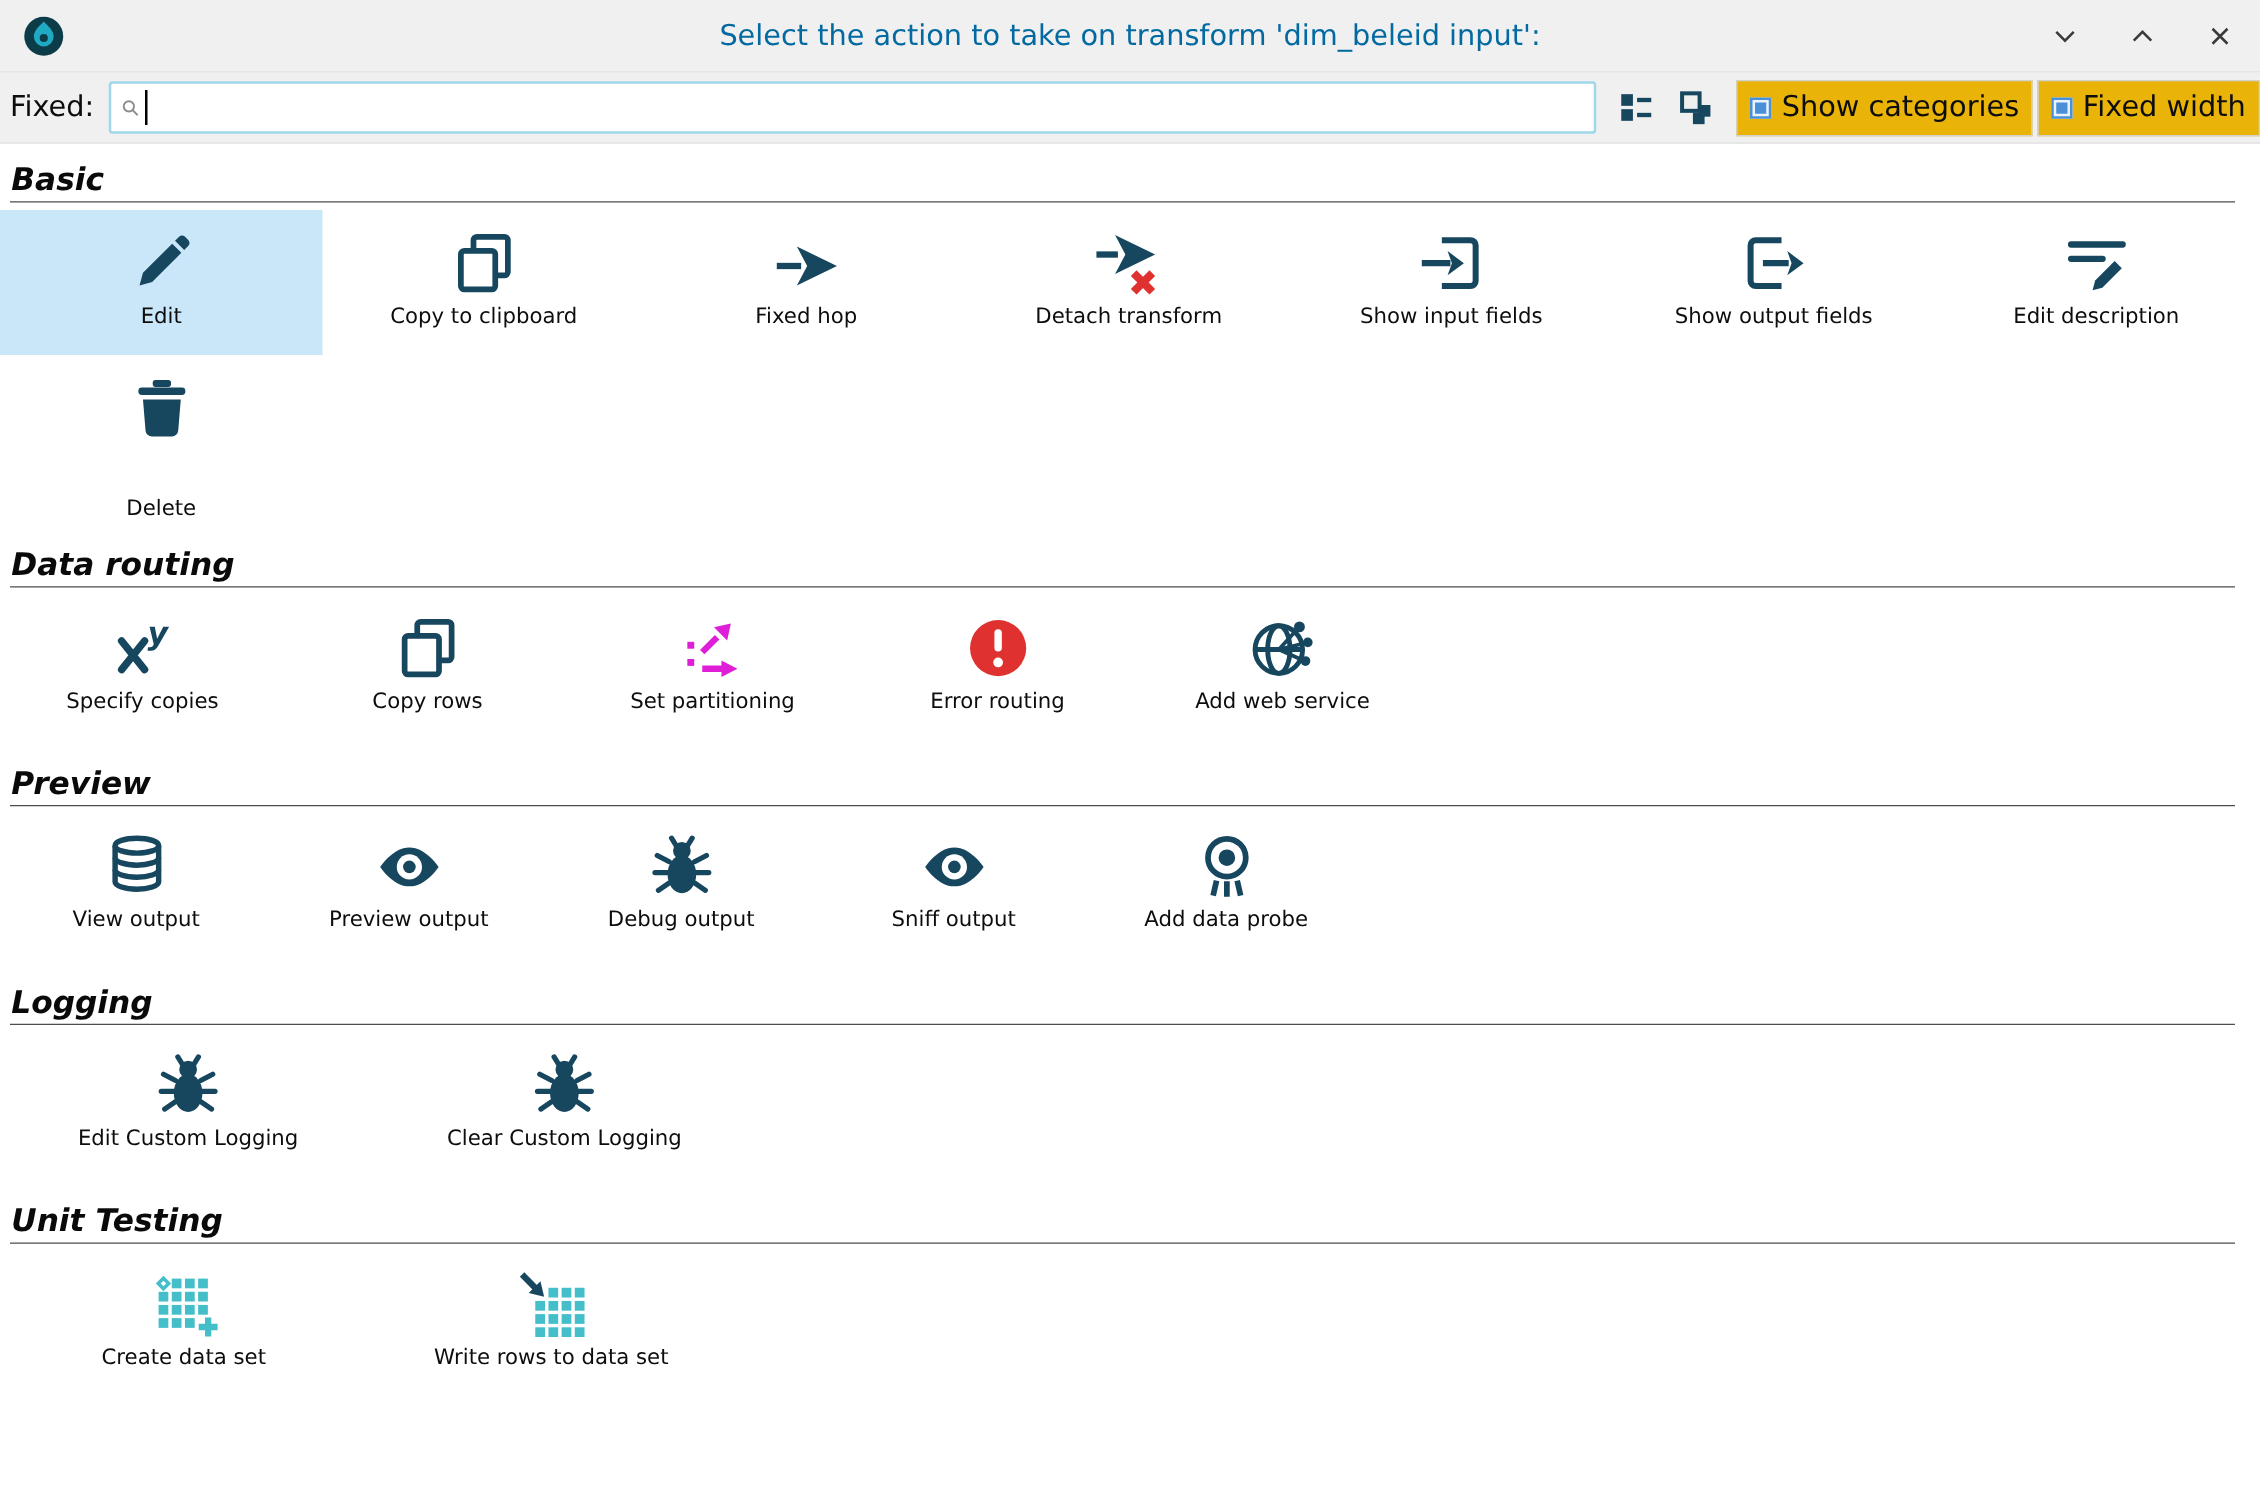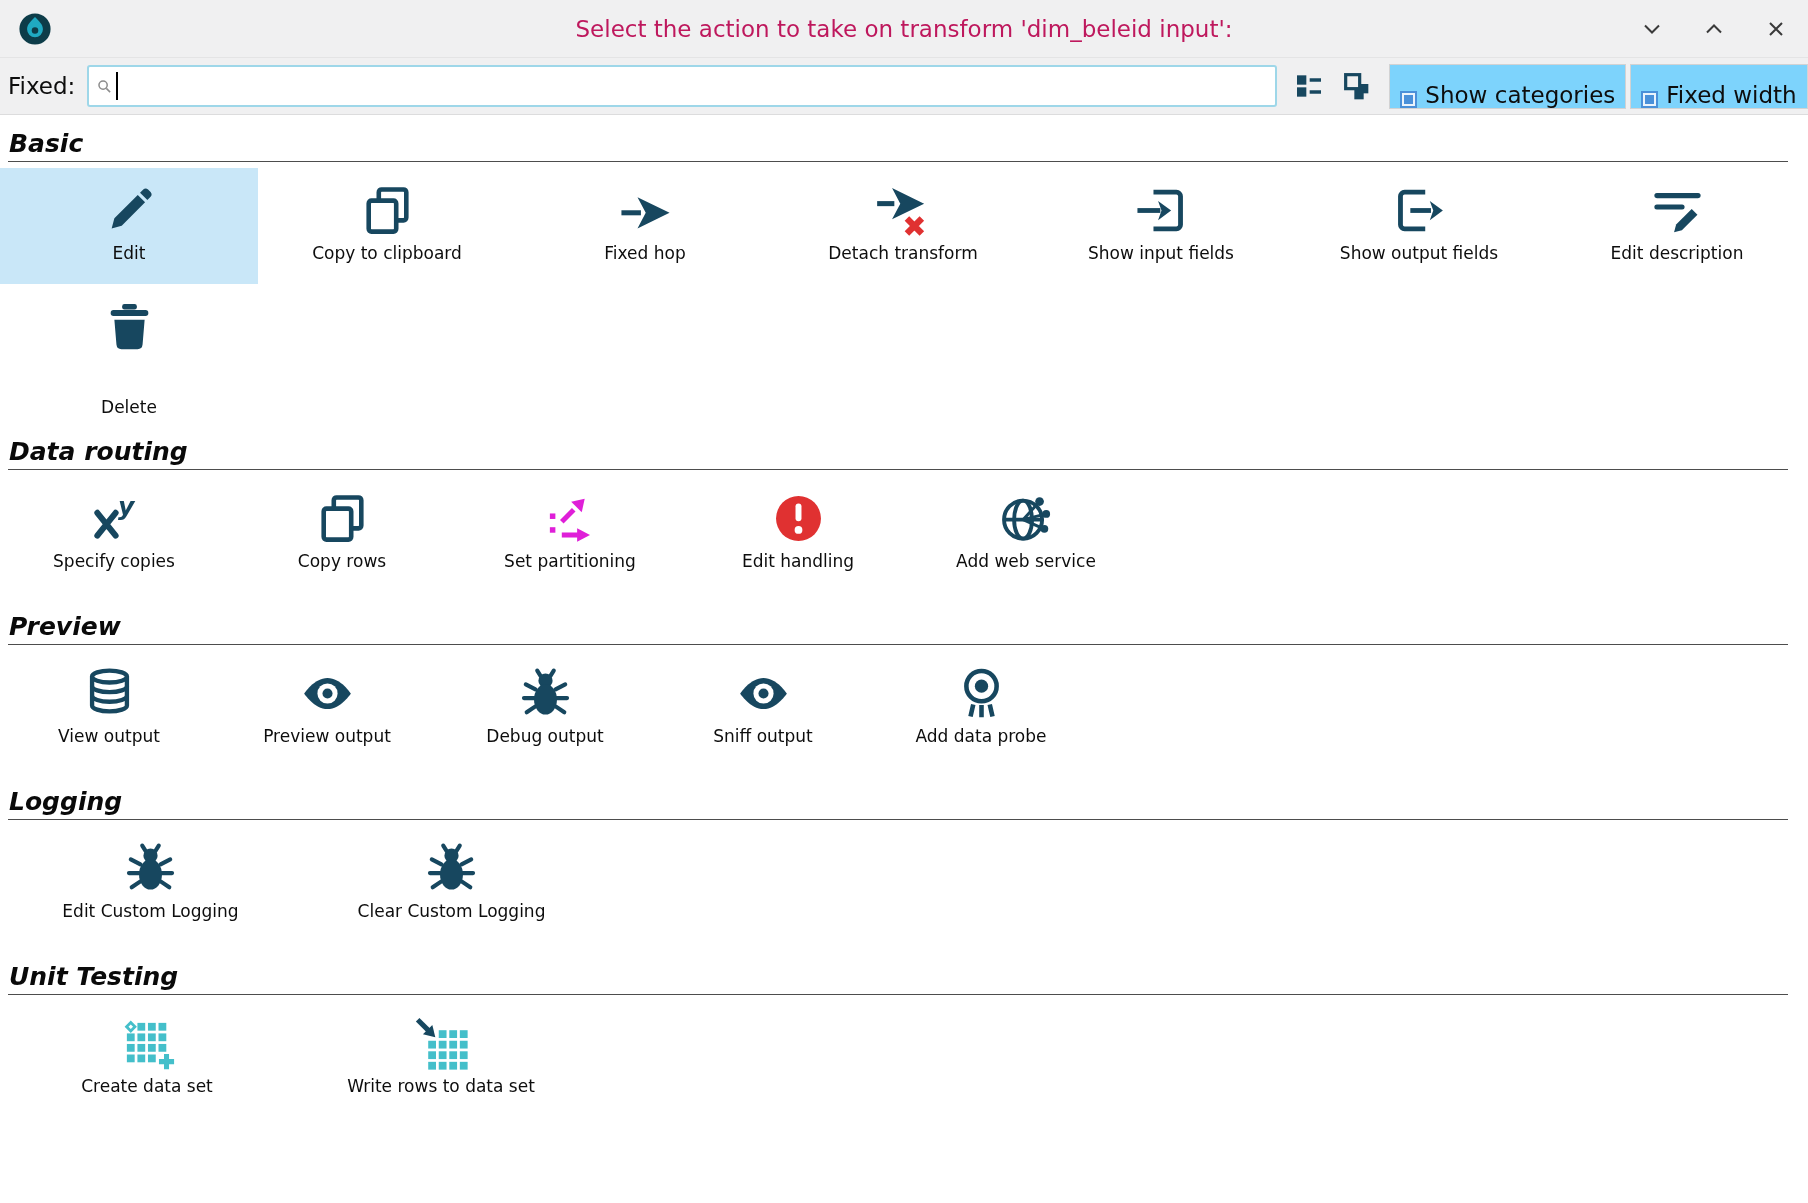--- a/index.html
+++ b/index.html
@@ -18,21 +18,21 @@
     font-family:"DejaVu Sans","Liberation Sans",sans-serif;color:#0d0d0d;
   }
   
   .titlebar{
     position:relative;height:58px;background:var(--titlebar-bg);
     display:flex;align-items:center;padding:0 18px;border-bottom:1px solid #e4e4e5;
   }
   .app-icon{width:34px;height:34px;flex:0 0 auto;z-index:2;}
   .app-icon svg{width:34px;height:34px;display:block;}
   .win-title{
-    position:absolute;left:0;right:0;text-align:center;font-size:23px;color:#be185d;
+    position:absolute;left:0;right:0;text-align:center;font-size:23px;color:#0369a1;
   }
   .win-controls{margin-left:auto;display:flex;gap:34px;z-index:2;}
   .win-btn{width:28px;height:28px;display:flex;align-items:center;justify-content:center;cursor:pointer;}
   .win-btn svg{width:24px;height:24px;stroke:#3a3a3a;stroke-width:2;fill:none;}
   
   .searchrow{
     height:57px;background:var(--titlebar-bg);display:flex;align-items:center;
     padding:0 0 0 8px;border-bottom:1px solid #dcdcdd;
   }
   .search-label{font-size:23px;margin-right:12px;white-space:nowrap;}
@@ -44,22 +44,22 @@
   .caret{width:2px;height:28px;background:#000;margin-left:4px;animation:blink 1.2s steps(1) infinite;}
   @keyframes blink{50%{opacity:0;}}
   .search-box input{
     flex:1;border:none;outline:none;background:transparent;font-size:22px;
     font-family:"DejaVu Sans","Liberation Sans",sans-serif;padding:0 4px;min-width:0;
   }
   .view-toggles{display:flex;gap:8px;margin:0 12px;}
   .view-btn{width:40px;height:40px;display:flex;align-items:center;justify-content:center;cursor:pointer;}
   .view-btn svg{width:32px;height:32px;}
   .cb-group{
-    display:flex;align-items:flex-end;gap:8px;height:45px;padding:0 10px;
-    background:#7dd3fc;border:1px solid #d2d2d3;margin-right:4px;cursor:pointer;white-space:nowrap;
+    display:flex;align-items:center;gap:8px;height:45px;padding:0 10px;
+    background:#eab308;border:1px solid #d2d2d3;margin-right:4px;cursor:pointer;white-space:nowrap;
   }
   .cb-box{
     width:17px;height:17px;border:2px solid var(--checkbox-blue);background:#eaf3fc;
     display:flex;align-items:center;justify-content:center;flex:0 0 auto;
   }
   .cb-inner{width:9px;height:9px;background:var(--checkbox-blue);}
   .cb-label{font-size:23px;}
   
   .content{padding:2px 0 0 0;background:#fff;}
   .cat-title{
@@ -270,21 +270,21 @@
           <div class="label">Set partitioning</div>
         </div>
         <div class="item" style="width: 228px;">
           <div class="icon">
             <svg viewBox="0 0 24 24">
               <circle cx="12" cy="12" r="9.8" fill="var(--error-red)"></circle>
               <rect x="10.7" y="5.4" width="2.6" height="7.8" rx="1.3" fill="#fff"></rect>
               <circle cx="12" cy="17" r="1.7" fill="#fff"></circle>
             </svg>
           </div>
-          <div class="label">Edit handling</div>
+          <div class="label">Error routing</div>
         </div>
         <div class="item" style="width: 228px;">
           <div class="icon">
             <svg viewBox="0 0 24 24" fill="none" stroke="var(--navy)" stroke-width="1.7">
               <circle cx="10.5" cy="12.5" r="8.3"></circle>
               <ellipse cx="10.5" cy="12.5" rx="3.9" ry="8.3"></ellipse>
               <path d="M2.2 12.5h16.6"></path>
               <path d="M10.5 12.5L17.5 4.8M10.5 12.5l9.3-2.3M10.5 12.5l8.6 3.8" stroke-width="1.3"></path>
               <g fill="var(--navy)" stroke="none">
                 <circle cx="17.7" cy="4.6" r="1.9"></circle>

